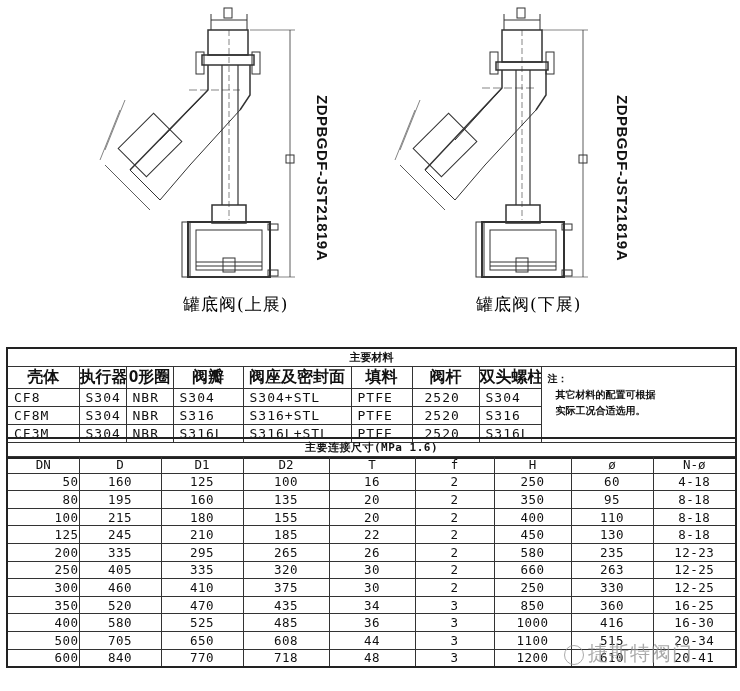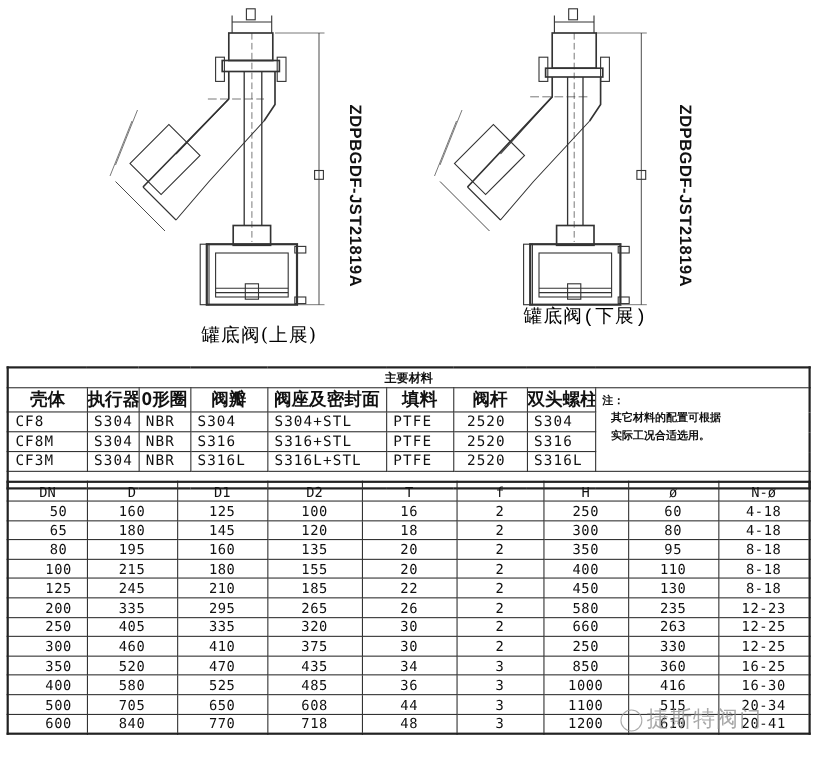--- a/index.html
+++ b/index.html
@@ -3,31 +3,31 @@
 <meta charset="utf-8">
 <style>
   html, body { margin:0; padding:0; background:#ffffff; }
   body { width:740px; height:691px; position:relative; overflow:hidden; font-family:"DejaVu Sans Mono", monospace; color:#111; }
   .drawing { position:absolute; top:0; }
   .drawing svg { display:block; }
   .caption { position:absolute; font-family:"DejaVu Serif", serif; font-size:17px; color:#000000; letter-spacing:1px; }
   .model-code { position:absolute; font-family:"Liberation Sans", sans-serif; font-weight:bold; font-size:15px; color:#111; transform:rotate(90deg); transform-origin:left top; white-space:nowrap; letter-spacing:0.5px; }
   table { border-collapse:collapse; position:absolute; left:6px; width:731px; table-layout:fixed; }
   td, th { border:1px solid #333; padding:0; font-weight:normal; font-size:12px; white-space:nowrap; overflow:hidden; }
-  .mat { top:333px; border:2px solid #222; }
+  .mat { top:347px; border:2px solid #222; }
   .mat td { height:17px; }
   .mat .title { text-align:center; font-weight:bold; font-size:11px; }
   .mat th { font-size:16px; font-weight:bold; text-align:center; height:17px; }
   .mat td.val { padding-left:6px; font-size:13px; letter-spacing:1px;margin-left:40px; }
   .mat td.note { vertical-align:top; font-size:10px; font-weight:bold; padding:4px 6px; line-height:16px; white-space:normal; }
   .note .indent { padding-left:8px; display:block; }
   .spacer td { height:14px; }
   .dims { top:437px; border:2px solid #222; }
   .dims td { height:16.6px; font-size:12.5px; text-align:center; letter-spacing:0.5px; }
-  .dims td.first { text-align:center; padding-left:20px; }
+  .dims td.first { text-align:right; padding-left:20px; }
   .dims .title { font-size:11px; font-weight:bold; }
   .dims th { font-size:12.5px; text-align:center; height:16px; }
   .watermark { position:absolute; left:564px; top:640px; font-family:Liberation Serif, serif; font-size:20px; color:rgba(140,140,140,0.75); letter-spacing:1px; }
   .wm-logo { display:inline-block; width:18px; height:18px; border:1.5px solid rgba(150,150,150,0.8); border-radius:50%; vertical-align:middle; margin-right:4px; }
 </style>
 </head>
 <body>
 
 <div class="drawing" style="left:90px;">
   <svg width="230" height="300" viewBox="0 0 230 300" stroke="#333" fill="none" stroke-width="1">
@@ -100,21 +100,21 @@
     <rect x="86" y="222" width="8" height="55"></rect>
     <rect x="172" y="224" width="10" height="6"></rect>
       <rect x="172" y="270" width="10" height="6"></rect>
     <line x1="193" y1="30" x2="193" y2="277" stroke-width="0.8"></line>
     <line x1="152" y1="30" x2="198" y2="30" stroke-width="0.6"></line>
       <line x1="175" y1="277" x2="198" y2="277" stroke-width="0.6"></line>
     <rect x="189" y="155" width="8" height="8"></rect>
   </svg>
 </div>
 <div class="model-code" style="left:631px; top:95px;">ZDPBGDF-JST21819A</div>
-<div class="caption" style="left:476px; top:276px;font-family:Liberation Mono, monospace;">罐底阀(下展)</div>
+<div class="caption" style="left:476px; top:293px;">罐底阀(下展)</div>
 
 <table class="mat">
   <colgroup>
     <col style="width:72px">
       <col style="width:47px">
       <col style="width:47px">
       <col style="width:70px">
     <col style="width:108px">
       <col style="width:61px">
       <col style="width:67px">
@@ -182,20 +182,23 @@
       <col style="width:82px">
       <col style="width:82px">
       <col style="width:86px">
     <col style="width:86px">
       <col style="width:79px">
       <col style="width:77px">
       <col style="width:82px">
       <col>
   </colgroup>
   <tbody>
+      <tr>
+        <td colspan="9" class="title">主要连接尺寸(MPa 1.6)</td>
+      </tr>
   <tr>
     <th>DN</th>
     <th>D</th>
     <th>D1</th>
     <th>D2</th>
     <th>T</th>
     <th>f</th>
     <th>H</th>
     <th>ø</th>
     <th>N-ø</th>
@@ -207,31 +210,20 @@
         <td>160</td>
         <td>125</td>
         <td>100</td>
         <td>16</td>
         <td>2</td>
         <td>250</td>
         <td>60</td>
         <td>4-18</td>
       </tr>
       <tr>
-        <td class="first">65</td>
-        <td>180</td>
-        <td>145</td>
-        <td>120</td>
-        <td>18</td>
-        <td>2</td>
-        <td>300</td>
-        <td>80</td>
-        <td>4-18</td>
-      </tr>
-      <tr>
         <td class="first">80</td>
         <td>195</td>
         <td>160</td>
         <td>135</td>
         <td>20</td>
         <td>2</td>
         <td>350</td>
         <td>95</td>
         <td>8-18</td>
       </tr>

